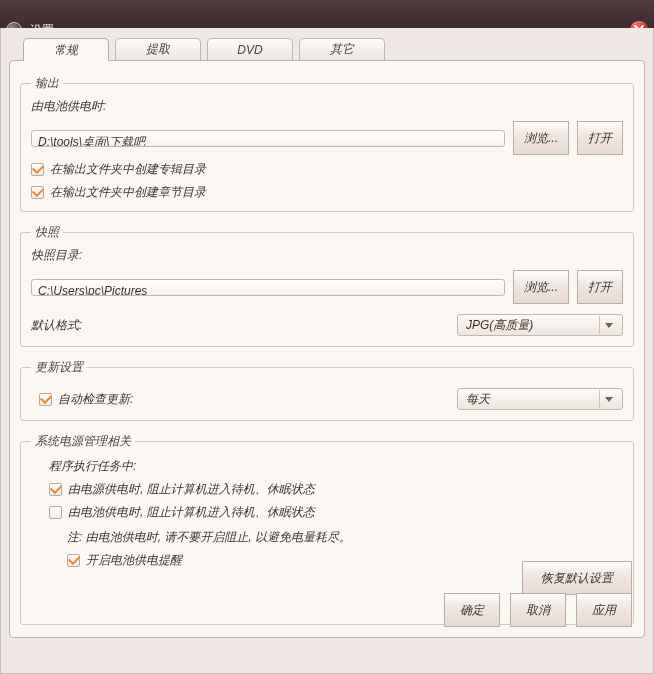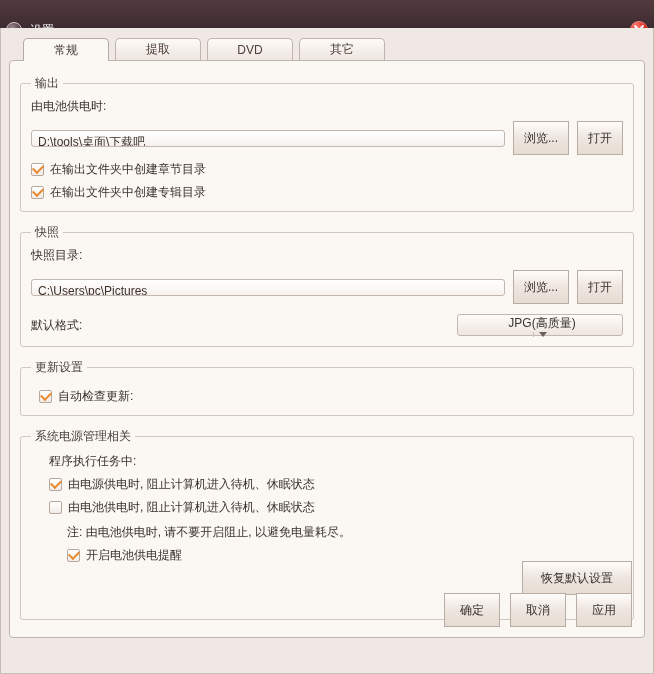--- a/index.html
+++ b/index.html
@@ -38,20 +38,21 @@
     box-shadow: inset 0 1px 1px rgba(255,255,255,.4), 0 1px 2px rgba(0,0,0,.5);
   }
   .win-body {
     position: absolute;
     top: 28px; left: 0; right: 0; bottom: 0;
     background: #efe8e4;
     border: 1px solid #c8bdb6;
     border-top: none;
     padding: 10px 8px 8px 8px;
     box-sizing: border-box;
+    font-style: italic;
   }
   .tabbar {
     display: flex;
     gap: 6px;
     margin: 0 0 0 14px;
     position: relative;
     z-index: 2;
   }
   .tab {
     width: 86px; height: 22px;
@@ -165,21 +166,21 @@
   .bottom-right {
     position: absolute;
     right: 12px; bottom: 42px; padding-left: 16px;
   }
   .footer {
     position: absolute;
     right: 12px; bottom: 10px;
     display: flex; gap: 10px; padding-left: 44px;
   }
   .group-power { height: 174px; }
-  .sel-wide { width: 166px; flex-direction: column; }
+  .sel-wide { width: 166px; }
 </style>
 </head>
 <body>
 
 <div class="titlebar">
   <div class="tb-icon"></div>
   <div class="tb-title">设置</div>
   <div class="tb-close">
     <svg width="10" height="10" viewBox="0 0 10 10">
         <path d="M1 1 L9 9 M9 1 L1 9" stroke="#fff" stroke-width="1.8" stroke-linecap="round"></path>
@@ -213,25 +214,25 @@
         <div class="text-input"><span>D:\tools\桌面\下载吧</span></div>
         <div class="btn btn-browse">
             <span>浏览...</span>
           </div>
         <div class="btn btn-small">
             <span>打开</span>
           </div>
       </div>
       <div class="chk">
         <div class="chk-box checked"></div>
-        <span>在输出文件夹中创建章节目录</span>
+        <span>在输出文件夹中创建专辑目录</span>
       </div>
       <div class="chk">
         <div class="chk-box checked"></div>
-        <span>在输出文件夹中创建专辑目录</span>
+        <span>在输出文件夹中创建章节目录</span>
       </div>
     </fieldset>
 
     <fieldset class="group">
       <legend>快照</legend>
       <div class="label">快照目录:</div>
       <div class="row" style="gap:8px;">
         <div class="text-input"><span>C:\Users\pc\Pictures</span></div>
         <div class="btn btn-browse">
             <span>浏览...</span>
@@ -251,20 +252,26 @@
       </div>
     </fieldset>
 
     <fieldset class="group">
       <legend>更新设置</legend>
       <div class="row" style="gap:8px;padding-left:8px;">
         <div class="chk" style="margin-top:0; flex:1;">
           <div class="chk-box checked"></div>
           <span>自动检查更新:</span>
         </div>
+        <div class="select sel-wide">
+          <span class="sel-text">每天</span>
+          <span class="sel-arrow">
+              <span class="chevron-down"></span>
+            </span>
+        </div>
       </div>
     </fieldset>
 
     <fieldset class="group group-power">
       <legend>系统电源管理相关</legend>
       <div class="label indent-1" style="margin-top:2px;">程序执行任务中:</div>
       <div class="chk indent-1">
         <div class="chk-box checked"></div>
         <span>由电源供电时, 阻止计算机进入待机、休眠状态</span>
       </div>

